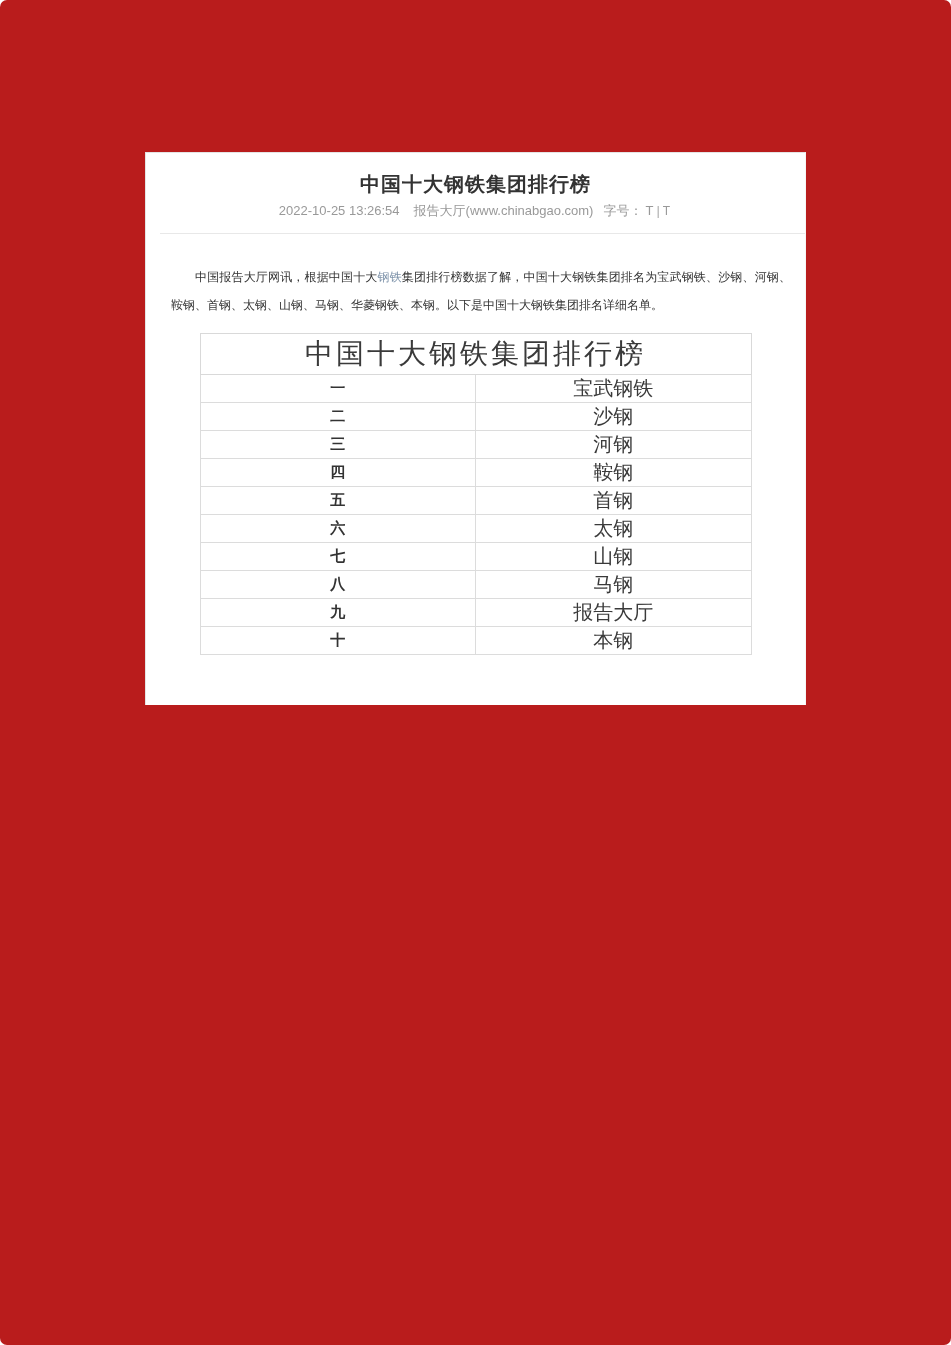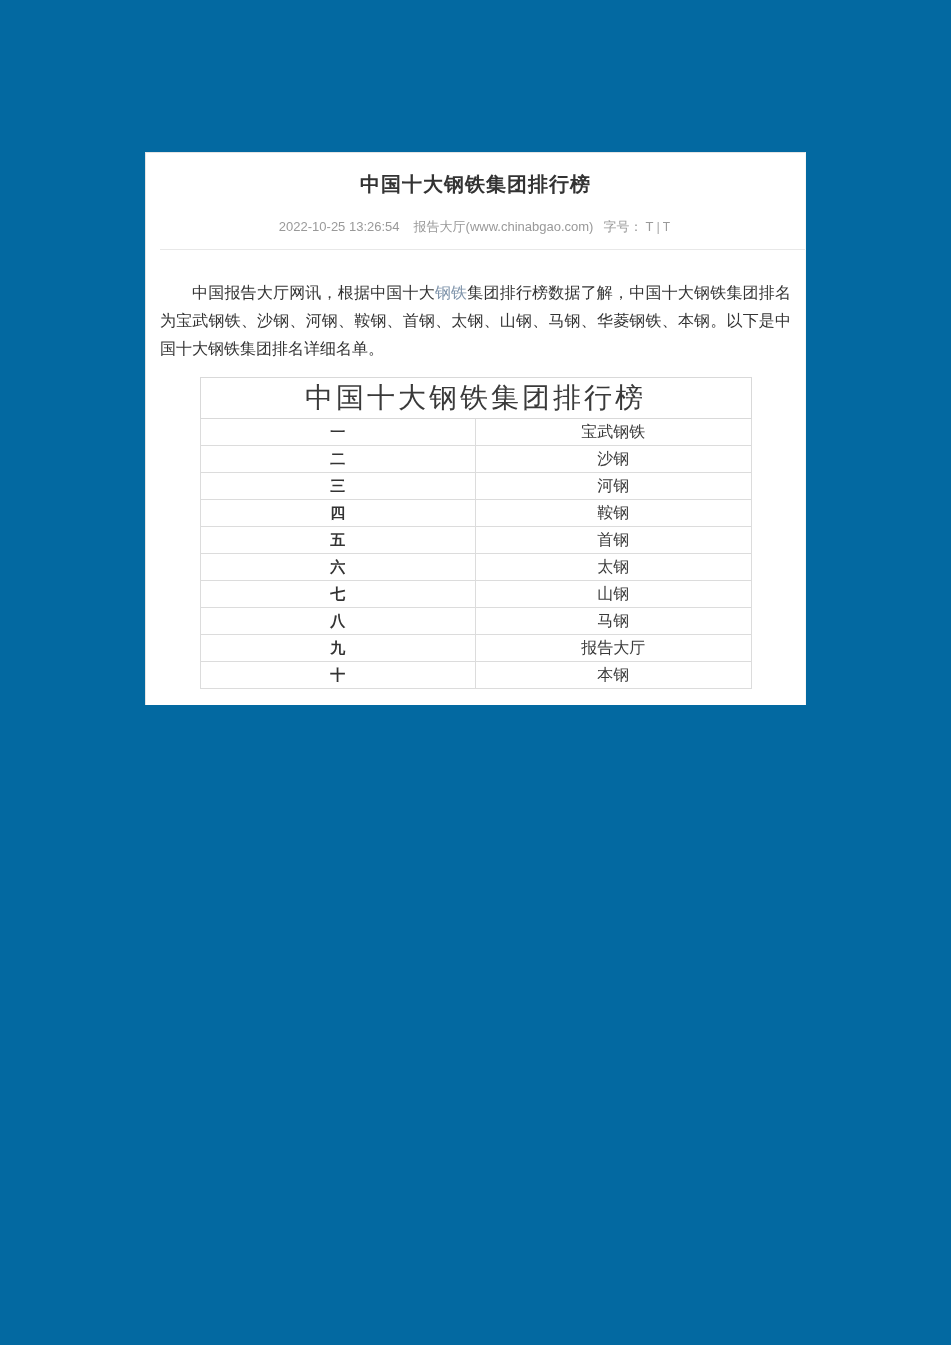--- a/index.html
+++ b/index.html
@@ -2,57 +2,57 @@
 <html><head>
 <meta charset="utf-8">
 <style>
   * { box-sizing: border-box; margin: 0; padding: 0; }
   html, body { background: #ffffff; }
   body {
     width: 951px; height: 1345px;
     font-family: "Liberation Sans", "DejaVu Sans", sans-serif;
     position: relative;
   }
-  .page { position: relative; width: 951px; height: 1345px; background: #0369a1; }
+  .page { position: relative; width: 951px; height: 1345px; background: #b91c1c; border-radius: 7px; }
   .card {
     position: absolute; left: 145px; top: 152px;
     width: 661px; height: 553px;
     background: #ffffff;
     border-top: 1px solid #e4e4e4;
     border-left: 1px solid #e4e4e4;
     border-right: 1px solid #f6f6f6;
   }
   .page-title {
     margin-top: 18px;
     text-align: center;
     font-size: 20px;
     font-weight: bold;
     color: #333333;
     letter-spacing: 1px;
   }
   .meta {
-    margin-top: 20px;
+    margin-top: 4px;
     text-align: center;
     font-size: 13px;
     color: #999999;
     white-space: nowrap;
   }
   .meta .dt { margin-right: 14px; }
   .meta .src { margin-right: 10px; }
   .meta .fs-label { margin-right: 1px; }
   .meta .t-big { cursor: pointer; margin: 0 2px; }
   .meta .t-sep { margin: 0 1px; color: #aaaaaa; }
   .meta .t-small { cursor: pointer; margin: 0 2px; font-size: 12px; }
   .divider {
     height: 1px; background: #e8e8e8;
     margin: 13px 0 0 14px;
   }
   .body-text {
-    margin: 29px 14px 0 14px;
-    font-size: 16px;
+    margin: 29px 14px 0 25px;
+    font-size: 12px;
     line-height: 28px;
     color: #333333;
     text-indent: 2em;
     text-align: justify;
   }
   .inline-link { color: #7e93aa; text-decoration: none; cursor: pointer; }
   .rank-table {
     margin: 14px auto 0 auto;
     width: 552px;
     border-collapse: collapse;
@@ -78,21 +78,21 @@
   }
   .rank-table td.rank {
     width: 84px;
     font-family: "Liberation Serif", "DejaVu Serif", serif;
     font-weight: bold;
     font-size: 15px;
     color: #333333;
   }
   .rank-table td.name {
     font-family: "Liberation Serif", "DejaVu Serif", serif;
-    font-size: 16px;
+    font-size: 20px;
     color: #3a3a3a;
   }
 </style>
 </head>
 <body>
 
 <div class="page">
   <div class="card">
 
     <h1 class="page-title">中国十大钢铁集团排行榜</h1>

